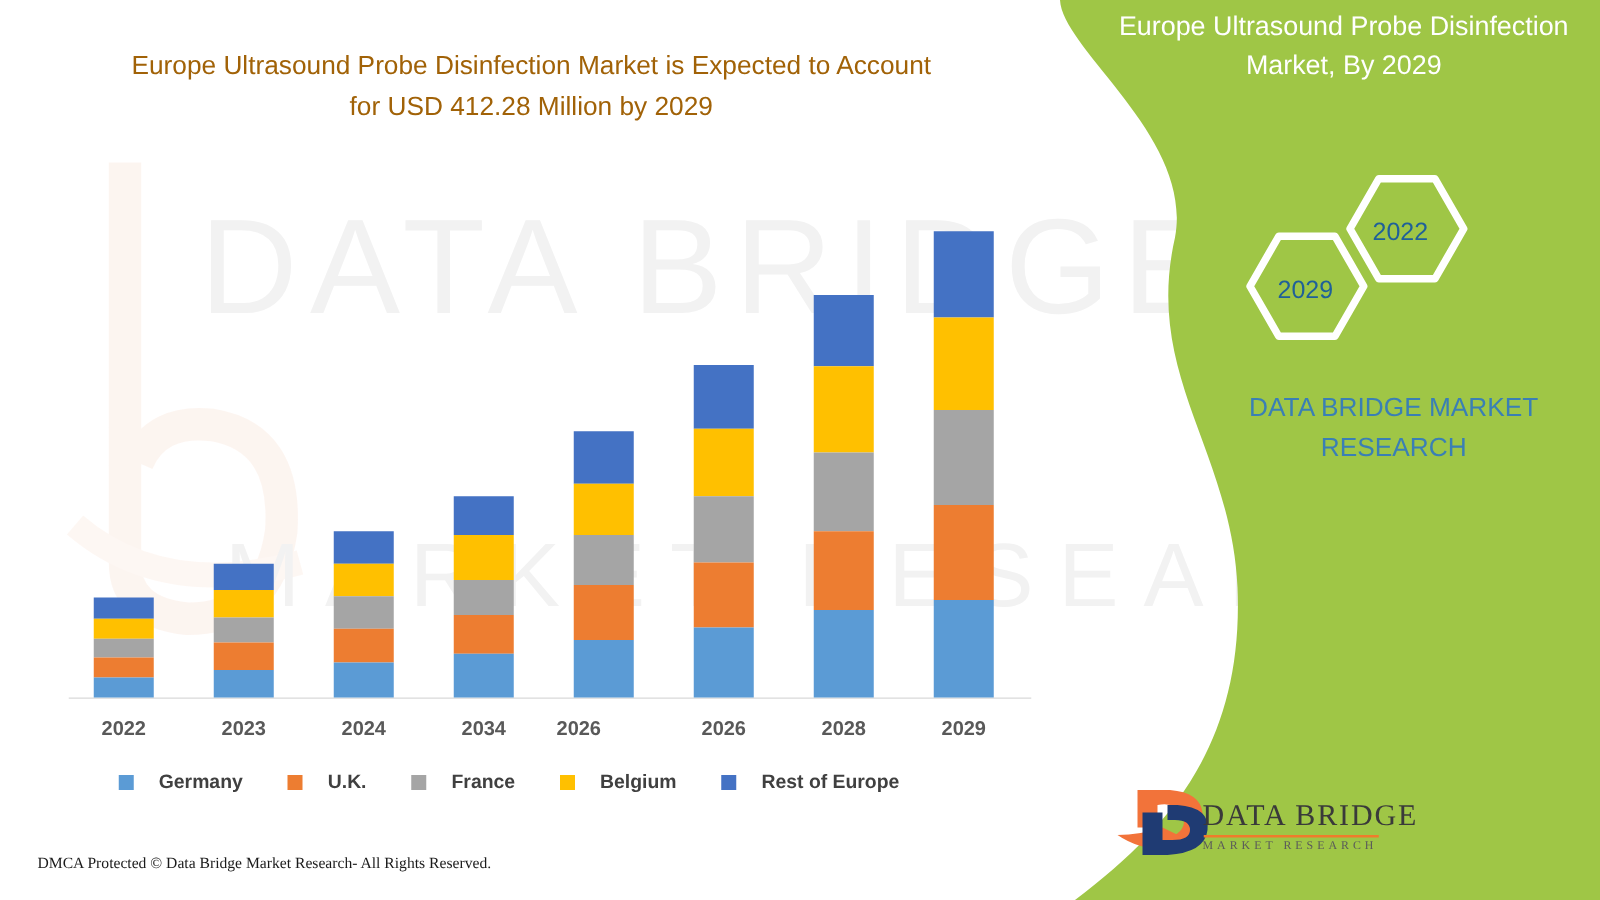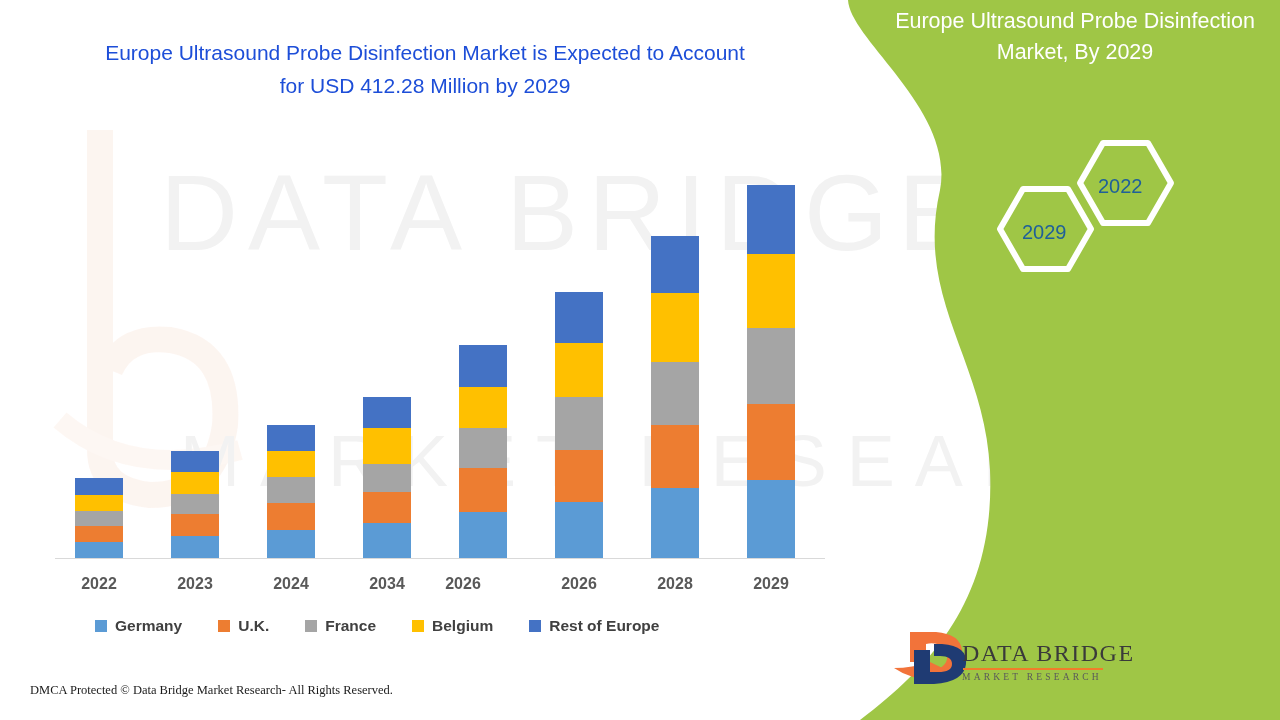--- a/index.html
+++ b/index.html
@@ -104,21 +104,21 @@
     color: #5a5a5a;
     font-family: "Liberation Serif", serif;
   }
 
   
   .chart-title {
     position: absolute;
     left: 95px; top: 36px;
     width: 660px;
     text-align: center;
-    color: #1d4ed8;
+    color: #a16207;
     font-size: 21px;
     line-height: 33px;
     font-weight: 400;
   }
 
   .plot {
     position: absolute;
     left: 0; top: 0;
     width: 840px; height: 600px;
   }
@@ -149,20 +149,21 @@
     position: absolute;
     left: 95px; top: 617px;
     width: 700px;
     display: flex;
     align-items: center;
   }
   .legend-item {
     display: flex;
     align-items: center;
     margin-right: 36px;
+    gap: 12px;
   }
   .legend-swatch {
     width: 12px; height: 12px;
     margin-right: 8px;
   }
   .legend-label {
     font-size: 15.5px;
     font-weight: bold;
     color: #404040;
     white-space: nowrap;
@@ -307,20 +308,21 @@
 
   <div class="hex-wrap">
     <svg width="200" height="150" viewBox="0 0 200 150">
       <polygon points="118,8 163,8 186,48 163,88 118,88 95,48" fill="none" stroke="#ffffff" stroke-width="6" stroke-linejoin="round"></polygon>
       <polygon points="38,54 83,54 106,94 83,134 38,134 15,94" fill="none" stroke="#ffffff" stroke-width="6" stroke-linejoin="round"></polygon>
     </svg>
   </div>
   <div class="hex-label hex-label-2022">2022</div>
   <div class="hex-label hex-label-2029">2029</div>
 
+  <div class="dbmr-text">DATA BRIDGE MARKET RESEARCH</div>
 
   <svg class="logo" viewBox="0 0 215 62">
     <path d="M20 4 L20 34 L36 34 L36 16 Q50 13 56 24 Q60 34 50 40 L50 48 Q74 42 72 22 Q70 6 46 4 Z" fill="#F2733A"></path>
     <path d="M4 40 Q30 58 70 48 Q52 40 40 34 Q22 40 4 40 Z" fill="#F2733A"></path>
     <path d="M24 22 L24 56 L44 56 Q74 54 76 36 Q78 18 52 16 L44 16 L44 28 L50 28 Q62 28 62 36 Q62 44 48 44 L40 44 L40 22 Z" fill="#1F3B73"></path>
   </svg>
   <div class="logo-textblock">
     <div class="logo-main">DATA BRIDGE</div>
     <div class="logo-rule"></div>
     <div class="logo-sub">MARKET RESEARCH</div>

